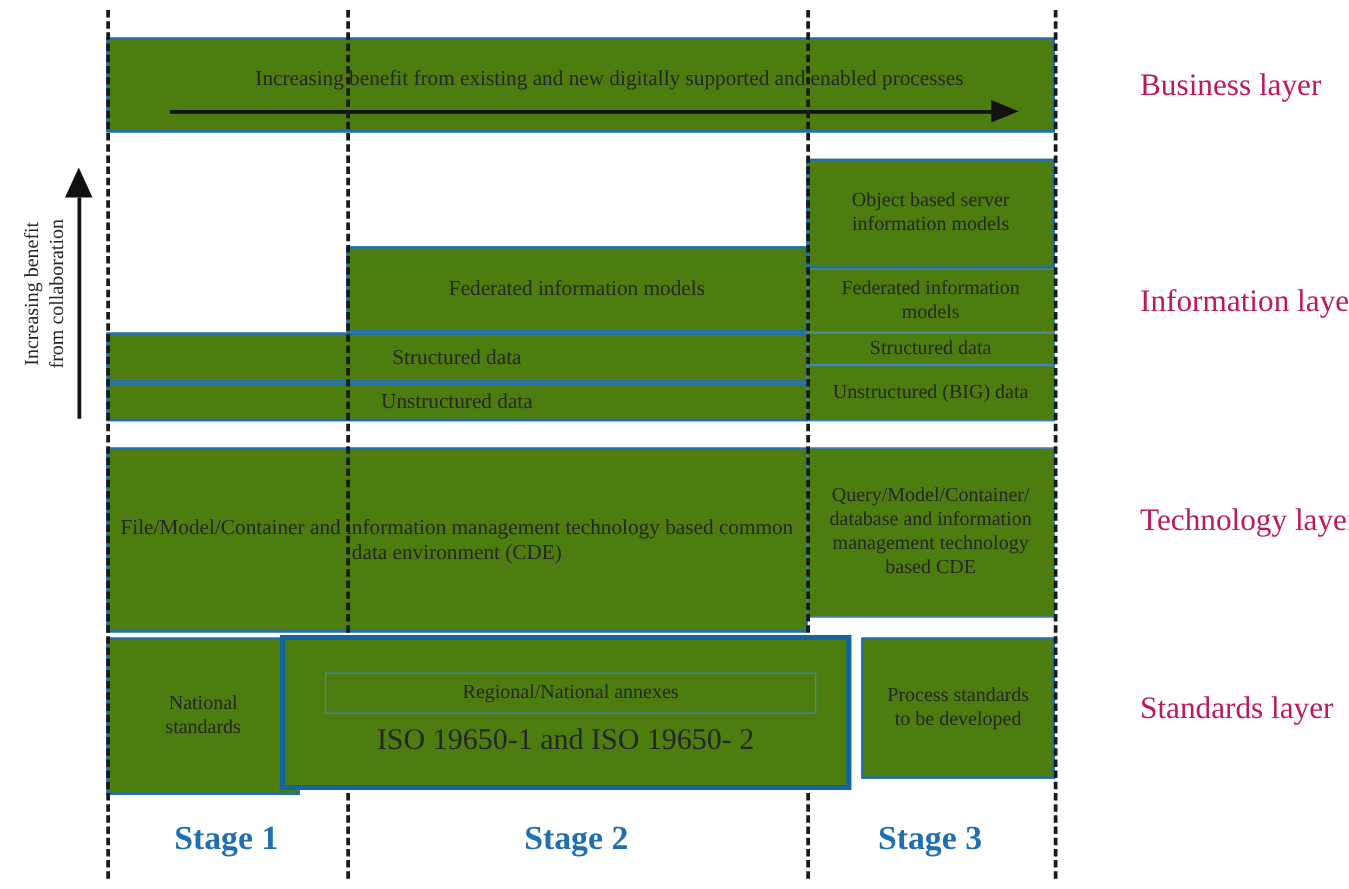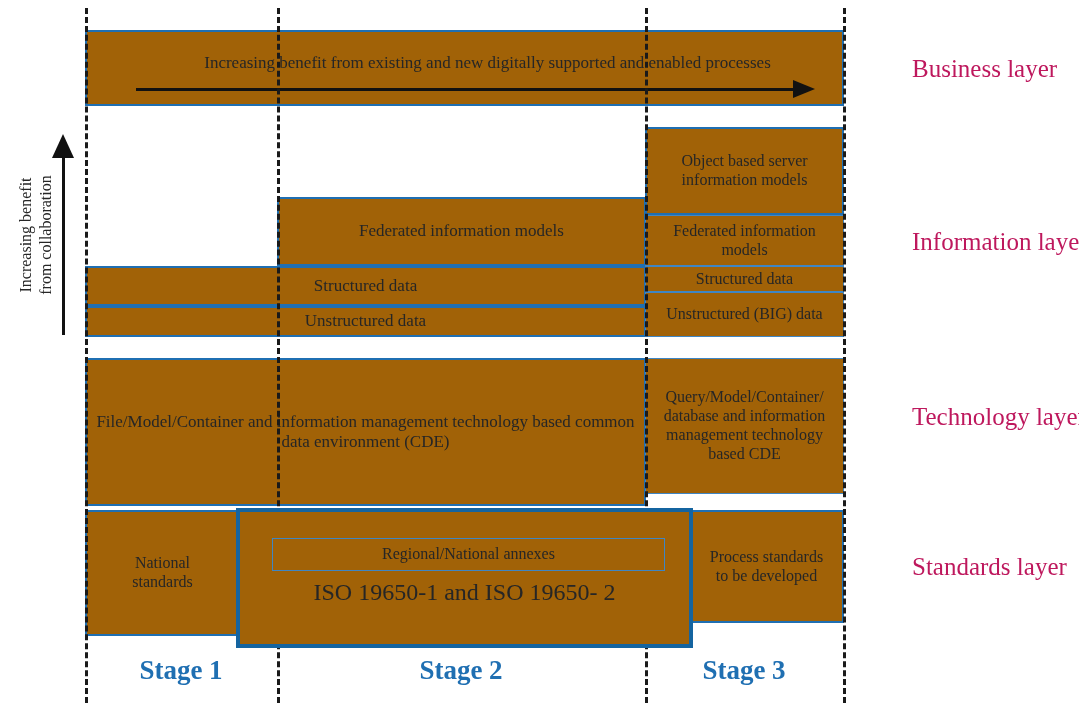--- a/index.html
+++ b/index.html
@@ -13,21 +13,21 @@
     height:711px;
     background:#ffffff;
     overflow:hidden;
   }
 
   
   .box{
     position:absolute;
     box-sizing:border-box;
     border:2px solid #1F6FB2;
-    background:#a16207;
+    background:#4d7c0f;
     display:flex;
     align-items:center;
     justify-content:center;
     text-align:center;
     line-height:1.18;
     color:#262626;
   }
   .box.thin{border:1px solid #3F86C4;}
   .box.thick{border:4px solid #1464A0;}
   .box .txt{display:block;padding:0 6px;}
@@ -164,21 +164,21 @@
   </div>
   <div class="layer-label" style="left:912px;top:403px;">Technology layer</div>
 
   <div class="box" style="left:85px;top:510px;width:155px;height:126px;">
     <span class="txt f15" style="max-width:110px;">National standards</span>
   </div>
   <div class="box" style="left:689px;top:510px;width:155px;height:113px;">
     <span class="txt f15" style="max-width:118px;">Process standards to be developed</span>
   </div>
 
-  <div class="box thick" style="left:236px;top:508px;width:457px;height:140px;display:block;z-index:6;">
+  <div class="box thick" style="left:224px;top:508px;width:457px;height:124px;display:block;z-index:6;">
     <div class="box thin" style="left:32px;top:26px;width:393px;height:33px;position:absolute;">
       <span class="txt f15">Regional/National annexes</span>
     </div>
     <div style="position:absolute;left:0;top:66px;width:100%;text-align:center;">
       <span class="f22">ISO 19650-1 and ISO 19650- 2</span>
     </div>
   </div>
   <div class="layer-label" style="left:912px;top:553px;">Standards layer</div>
 
   <div class="stage-label" style="left:85px;top:655px;width:192px;">Stage 1</div>

